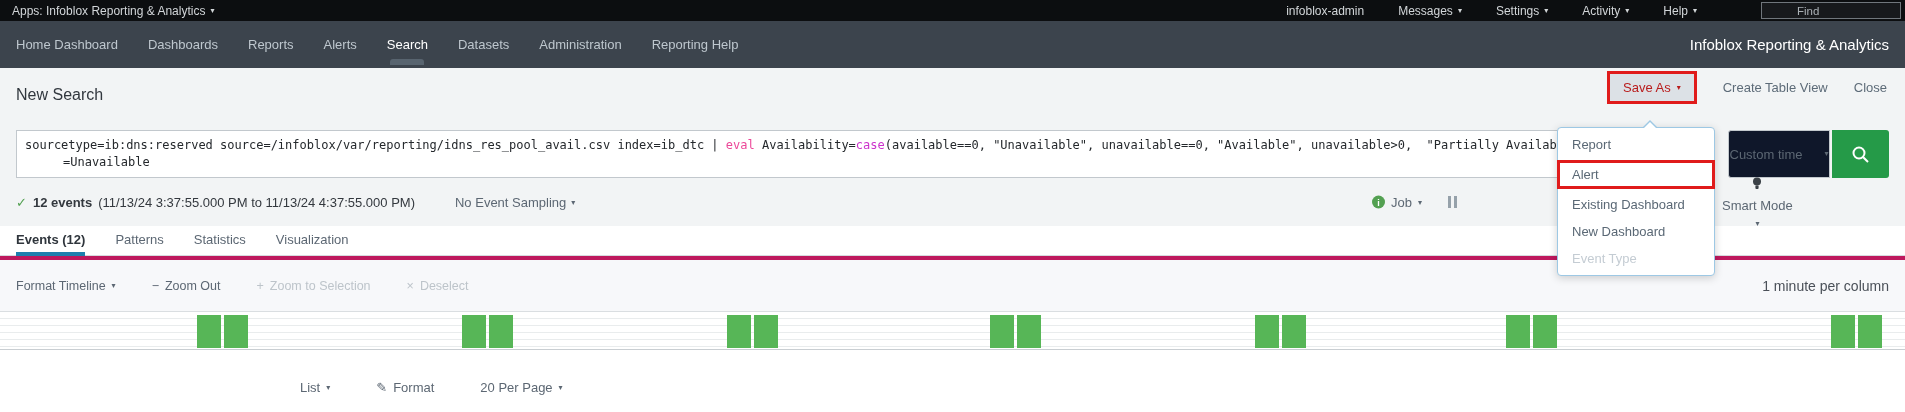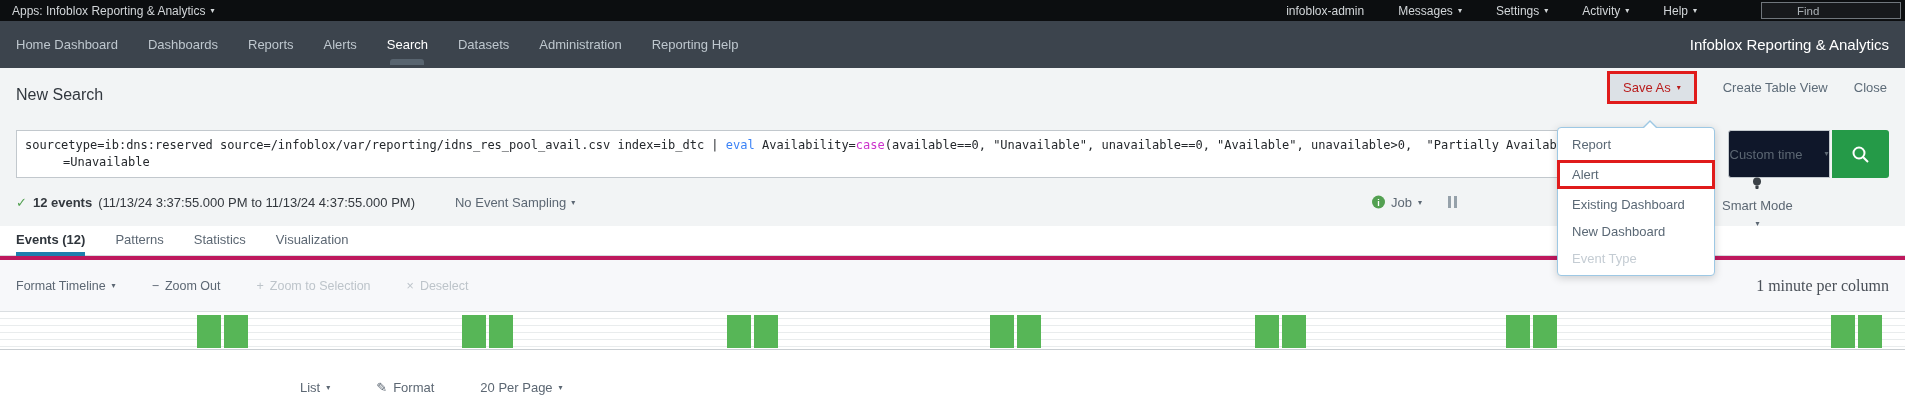--- a/index.html
+++ b/index.html
@@ -29,21 +29,21 @@
   .actions { position:absolute; right:18px; top:3px; display:flex; align-items:center; gap:26px; font-size:13px; color:#5d6b78; }
   .link { cursor:pointer; }
   .anno { border:3px solid #e01b1b; }
   .saveas-btn { background:#dce1e6; padding:6px 13px; display:flex; align-items:center; gap:6px; cursor:pointer; color:#b91c1c; }
 
   
   .search-row { display:flex; align-items:stretch; margin:4px 16px 0; height:48px; }
   .query-box { flex:1; background:#ffffff; border:1px solid #c2c8cd; padding:6px 0 6px 8px; font-family:"DejaVu Sans Mono", monospace; font-size:12px; line-height:17px; color:#24282c; cursor:text; overflow:hidden; }
   .qline { white-space:pre; }
   .qline.indent { padding-left:38px; }
-  .kw-eval { color:#3b82f6; }
+  .kw-eval { color:#ec4899; }
   .kw-case { color:#cc33cc; }
   .time-btn { width:102px; margin-left:13px; background:#0f172a; border:1px solid #c2c8cd; border-radius:3px 0 0 3px; display:flex; align-items:center; justify-content:center; gap:22px; font-size:13px; color:#5c6773; cursor:pointer; }
   .go-btn { width:57px; margin-left:2px; background:#259a48; border-radius:0 3px 3px 0; display:flex; align-items:center; justify-content:center; cursor:pointer; }
 
   
   .status-row { position:relative; height:48px; font-size:13px; color:#33383e; }
   .status-left { position:absolute; left:16px; top:50%; transform:translateY(-50%); display:flex; align-items:center; gap:6px; }
   .chk { color:#53a051; font-size:13px; }
   .ev-bold { font-weight:bold; }
   .sampling { margin-left:34px; color:#5c6773; display:flex; align-items:center; gap:5px; cursor:pointer; }
@@ -55,21 +55,21 @@
 
   
   .tabs-row { height:30px; background:#ffffff; border-bottom:1px solid #d7dbde; display:flex; gap:30px; padding:0 16px; font-size:13px; color:#5c6773; }
   .tab { display:flex; align-items:center; height:30px; border-bottom:4px solid transparent; cursor:pointer; }
   .tab.active { color:#2f353c; font-weight:bold; border-bottom-color:#1d7fae; }
 
   
   .tl-controls { height:55px; background:#f7f8fa; border-top:4px solid #be185d; position:relative; display:flex; align-items:center; gap:36px; padding:0 16px; font-size:12.5px; color:#5c6773; }
   .tl-btn { display:flex; align-items:center; gap:6px; cursor:pointer; }
   .tl-btn.disabled { color:#bdc4ca; cursor:default; }
-  .scale-note { position:absolute; right:16px; color:#4a5058; font-size:16px;font-family:Liberation Serif, serif; }
+  .scale-note { position:absolute; right:16px; color:#4a5058; font-size:14px; }
   .tl-chart { height:39px; background:#ffffff; border-top:1px solid #dadee1; border-bottom:1px solid #c9ced2; position:relative; overflow:hidden;
     background-image:repeating-linear-gradient(to bottom, #ffffff 0px, #ffffff 6px, #e9eced 6px, #e9eced 7px); }
   .tl-bar { position:absolute; bottom:1px; background:#57b657; }
 
   
   .results-bar { background:#ffffff; padding:30px 0 0 300px; display:flex; align-items:center; gap:46px; font-size:13px; color:#5c6773; }
   .rb-item { display:flex; align-items:center; gap:6px; cursor:pointer; }
   .pencil { font-size:13px; }
 
   

